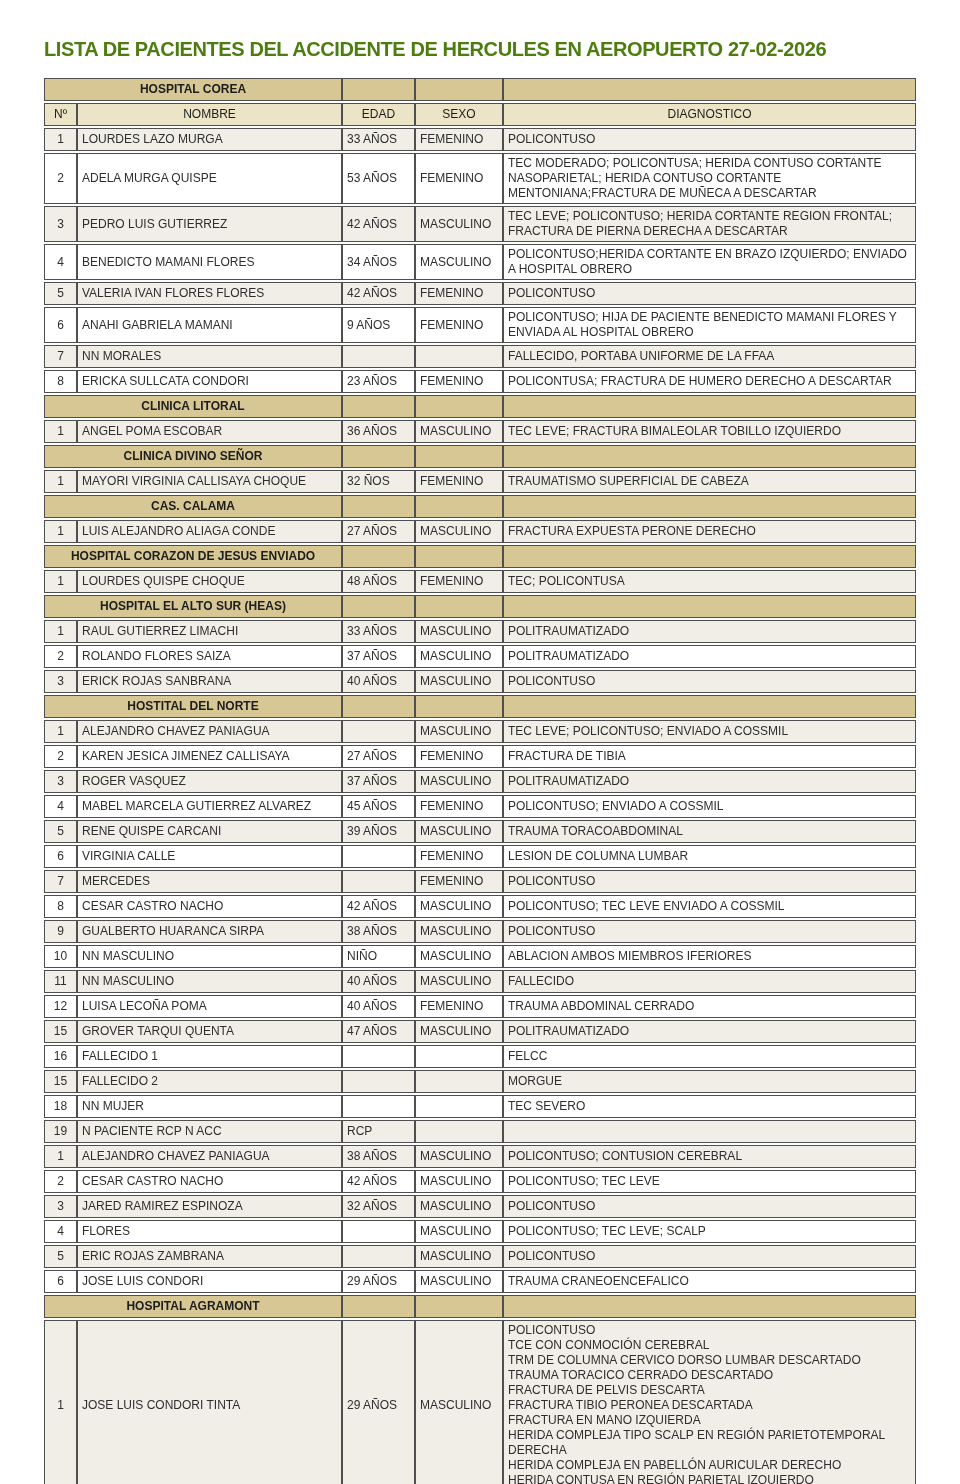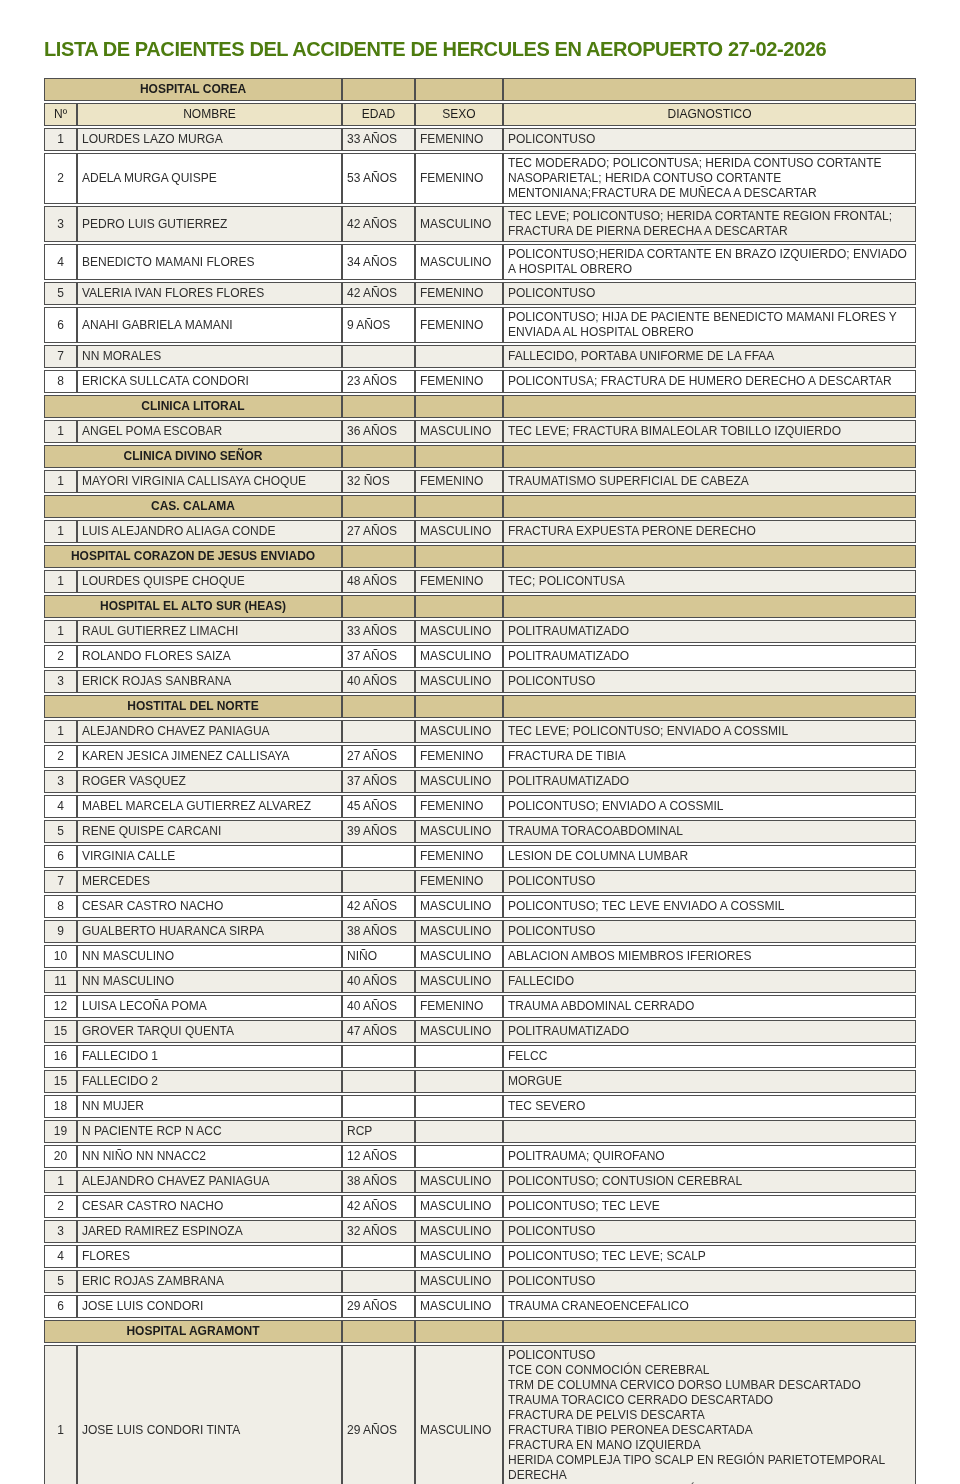--- a/index.html
+++ b/index.html
@@ -349,27 +349,20 @@
           <td class="c-sexo"></td>
           <td class="c-diagnostico">TEC SEVERO</td>
         </tr>
         <tr class="data-row row-alt">
           <td class="c-n">19</td>
           <td class="c-nombre">N PACIENTE RCP N ACC</td>
           <td class="c-edad">RCP</td>
           <td class="c-sexo"></td>
           <td class="c-diagnostico"></td>
         </tr>
-        <tr class="data-row row-plain">
-          <td class="c-n">20</td>
-          <td class="c-nombre">NN NIÑO NN NNACC2</td>
-          <td class="c-edad">12 AÑOS</td>
-          <td class="c-sexo"></td>
-          <td class="c-diagnostico">POLITRAUMA; QUIROFANO</td>
-        </tr>
         <tr class="data-row row-alt">
           <td class="c-n">1</td>
           <td class="c-nombre">ALEJANDRO CHAVEZ PANIAGUA</td>
           <td class="c-edad">38 AÑOS</td>
           <td class="c-sexo">MASCULINO</td>
           <td class="c-diagnostico">POLICONTUSO; CONTUSION CEREBRAL</td>
         </tr>
         <tr class="data-row row-plain">
           <td class="c-n">2</td>
           <td class="c-nombre">CESAR CASTRO NACHO</td>

